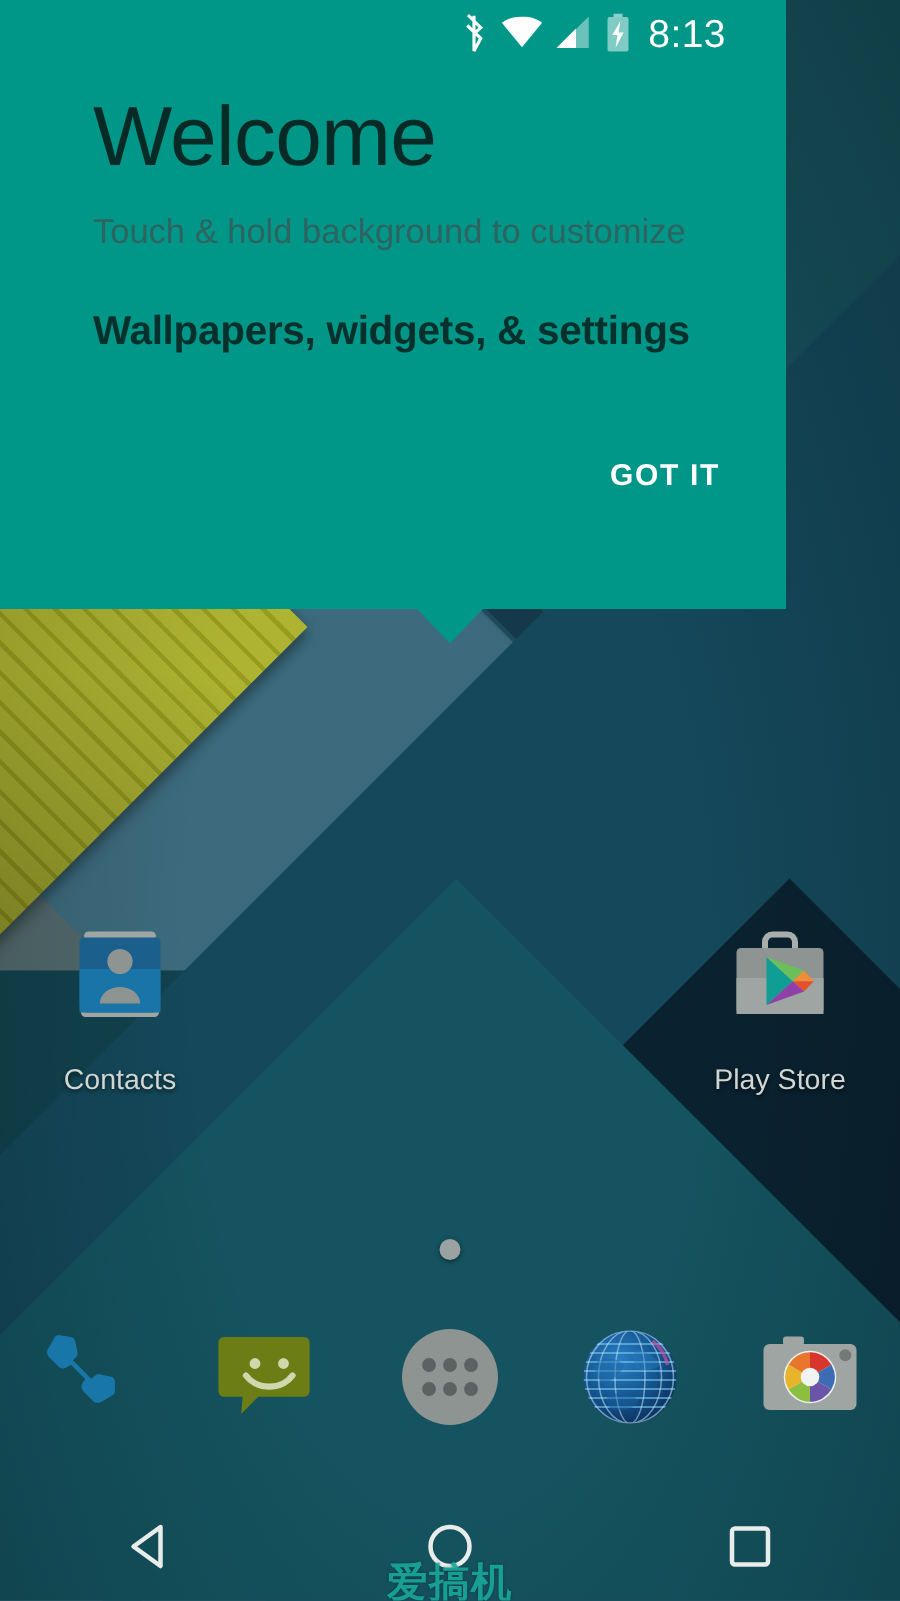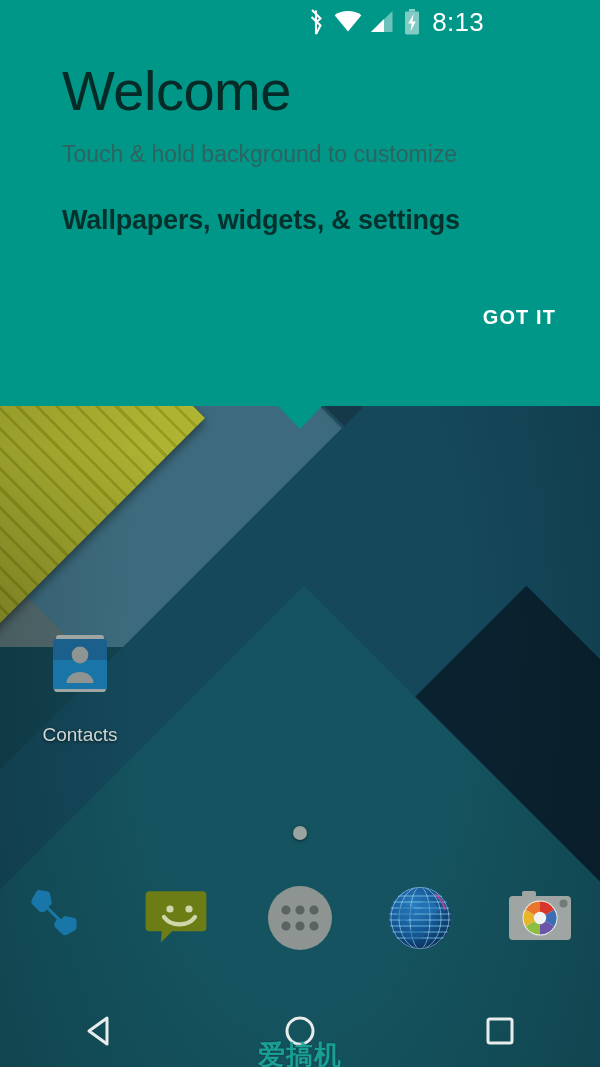--- a/index.html
+++ b/index.html
@@ -137,21 +137,21 @@
     z-index:40;
   }
   #statusbar .sb-icon{ display:block; }
   #clock{
     color:#ffffff; font-size:26px; font-weight:400; letter-spacing:.3px;
     margin-left:3px;
   }
 
   
   #welcome-banner{
-    position:absolute; left:0; top:0; width:600px; height:406px;
+    position:absolute; left:0; top:0; width:524px; height:406px;
     background:#009688;
     z-index:30;
     padding:62px 62px 0 62px;
   }
   #notch{
     position:absolute; left:278px; top:406px;
     width:0; height:0;
     border-left:22px solid transparent;
     border-right:22px solid transparent;
     border-top:23px solid #009688;
@@ -174,21 +174,21 @@
     position:absolute; right:44px; top:306px;
   }
   #gotit-button{
     color:#ffffff; font-size:20px; font-weight:700;
     letter-spacing:1.1px; background:none; border:none;
     cursor:pointer; font-family:inherit;
   }
 
   
   #app-grid{
-    position:absolute; left:0; top:626px; width:516px; height:160px;
+    position:absolute; left:0; top:612px; width:516px; height:160px;
     z-index:20;
   }
   .app-cell{
     position:absolute; width:160px;
     display:flex; flex-direction:column; align-items:center;
   }
   .app-cell.c1{ left:0px; }
   .app-cell.c4{ left:440px; }
   .app-icon{ width:80px; height:80px; position:relative; }
   .app-label{
@@ -302,20 +302,35 @@
         <rect x="14" y="59" width="52" height="7" rx="3" fill="#9ea5a3"></rect>
         <path d="M16 13 h48 a3 3 0 0 1 3 3 v42 a5 5 0 0 1 -5 5 h-44 a5 5 0 0 1 -5 -5 v-42 a3 3 0 0 1 3 -3 z" fill="#1b5f8c"></path>
         <rect x="13" y="34" width="54" height="29" fill="#1974a8"></rect>
         <circle cx="40" cy="29" r="8.4" fill="#8d9492"></circle>
         <path d="M26.5 57 a13.5 11 0 0 1 27 0 z" fill="#8d9492"></path>
       </svg>
     </div>
     <div class="app-label">Contacts</div>
   </div>
 
+  <div class="app-cell c4">
+    <div class="app-icon">
+      <svg width="80" height="80" viewBox="0 0 80 80">
+        <path d="M30 20 v-4 a5 5 0 0 1 5 -5 h10 a5 5 0 0 1 5 5 v4" fill="none" stroke="#a8aeac" stroke-width="4"></path>
+        <rect x="11" y="20" width="58" height="44" rx="3" fill="#8d9492"></rect>
+        <rect x="11" y="40" width="58" height="24" fill="#9ea5a3"></rect>
+        <path d="M31 26 L31 58 L48.5 42.2 Z" fill="#0f9d94"></path>
+        <path d="M31 26 L56 35 L48.5 42.2 Z" fill="#6abf5a"></path>
+        <path d="M56 35 L62.5 42.2 L48.5 42.2 Z" fill="#ef8e36"></path>
+        <path d="M48.5 42.2 L62.5 42.2 L56 49 Z" fill="#e5512b"></path>
+        <path d="M31 58 L48.5 42.2 L56 49 Z" fill="#8e3fa8"></path>
+      </svg>
+    </div>
+    <div class="app-label">Play Store</div>
+  </div>
 </div>
 
 <div id="page-dots">
   <div class="dot"></div>
 </div>
 
 <div id="dock">
 
   <div class="dock-cell">
     <div class="dock-icon">

